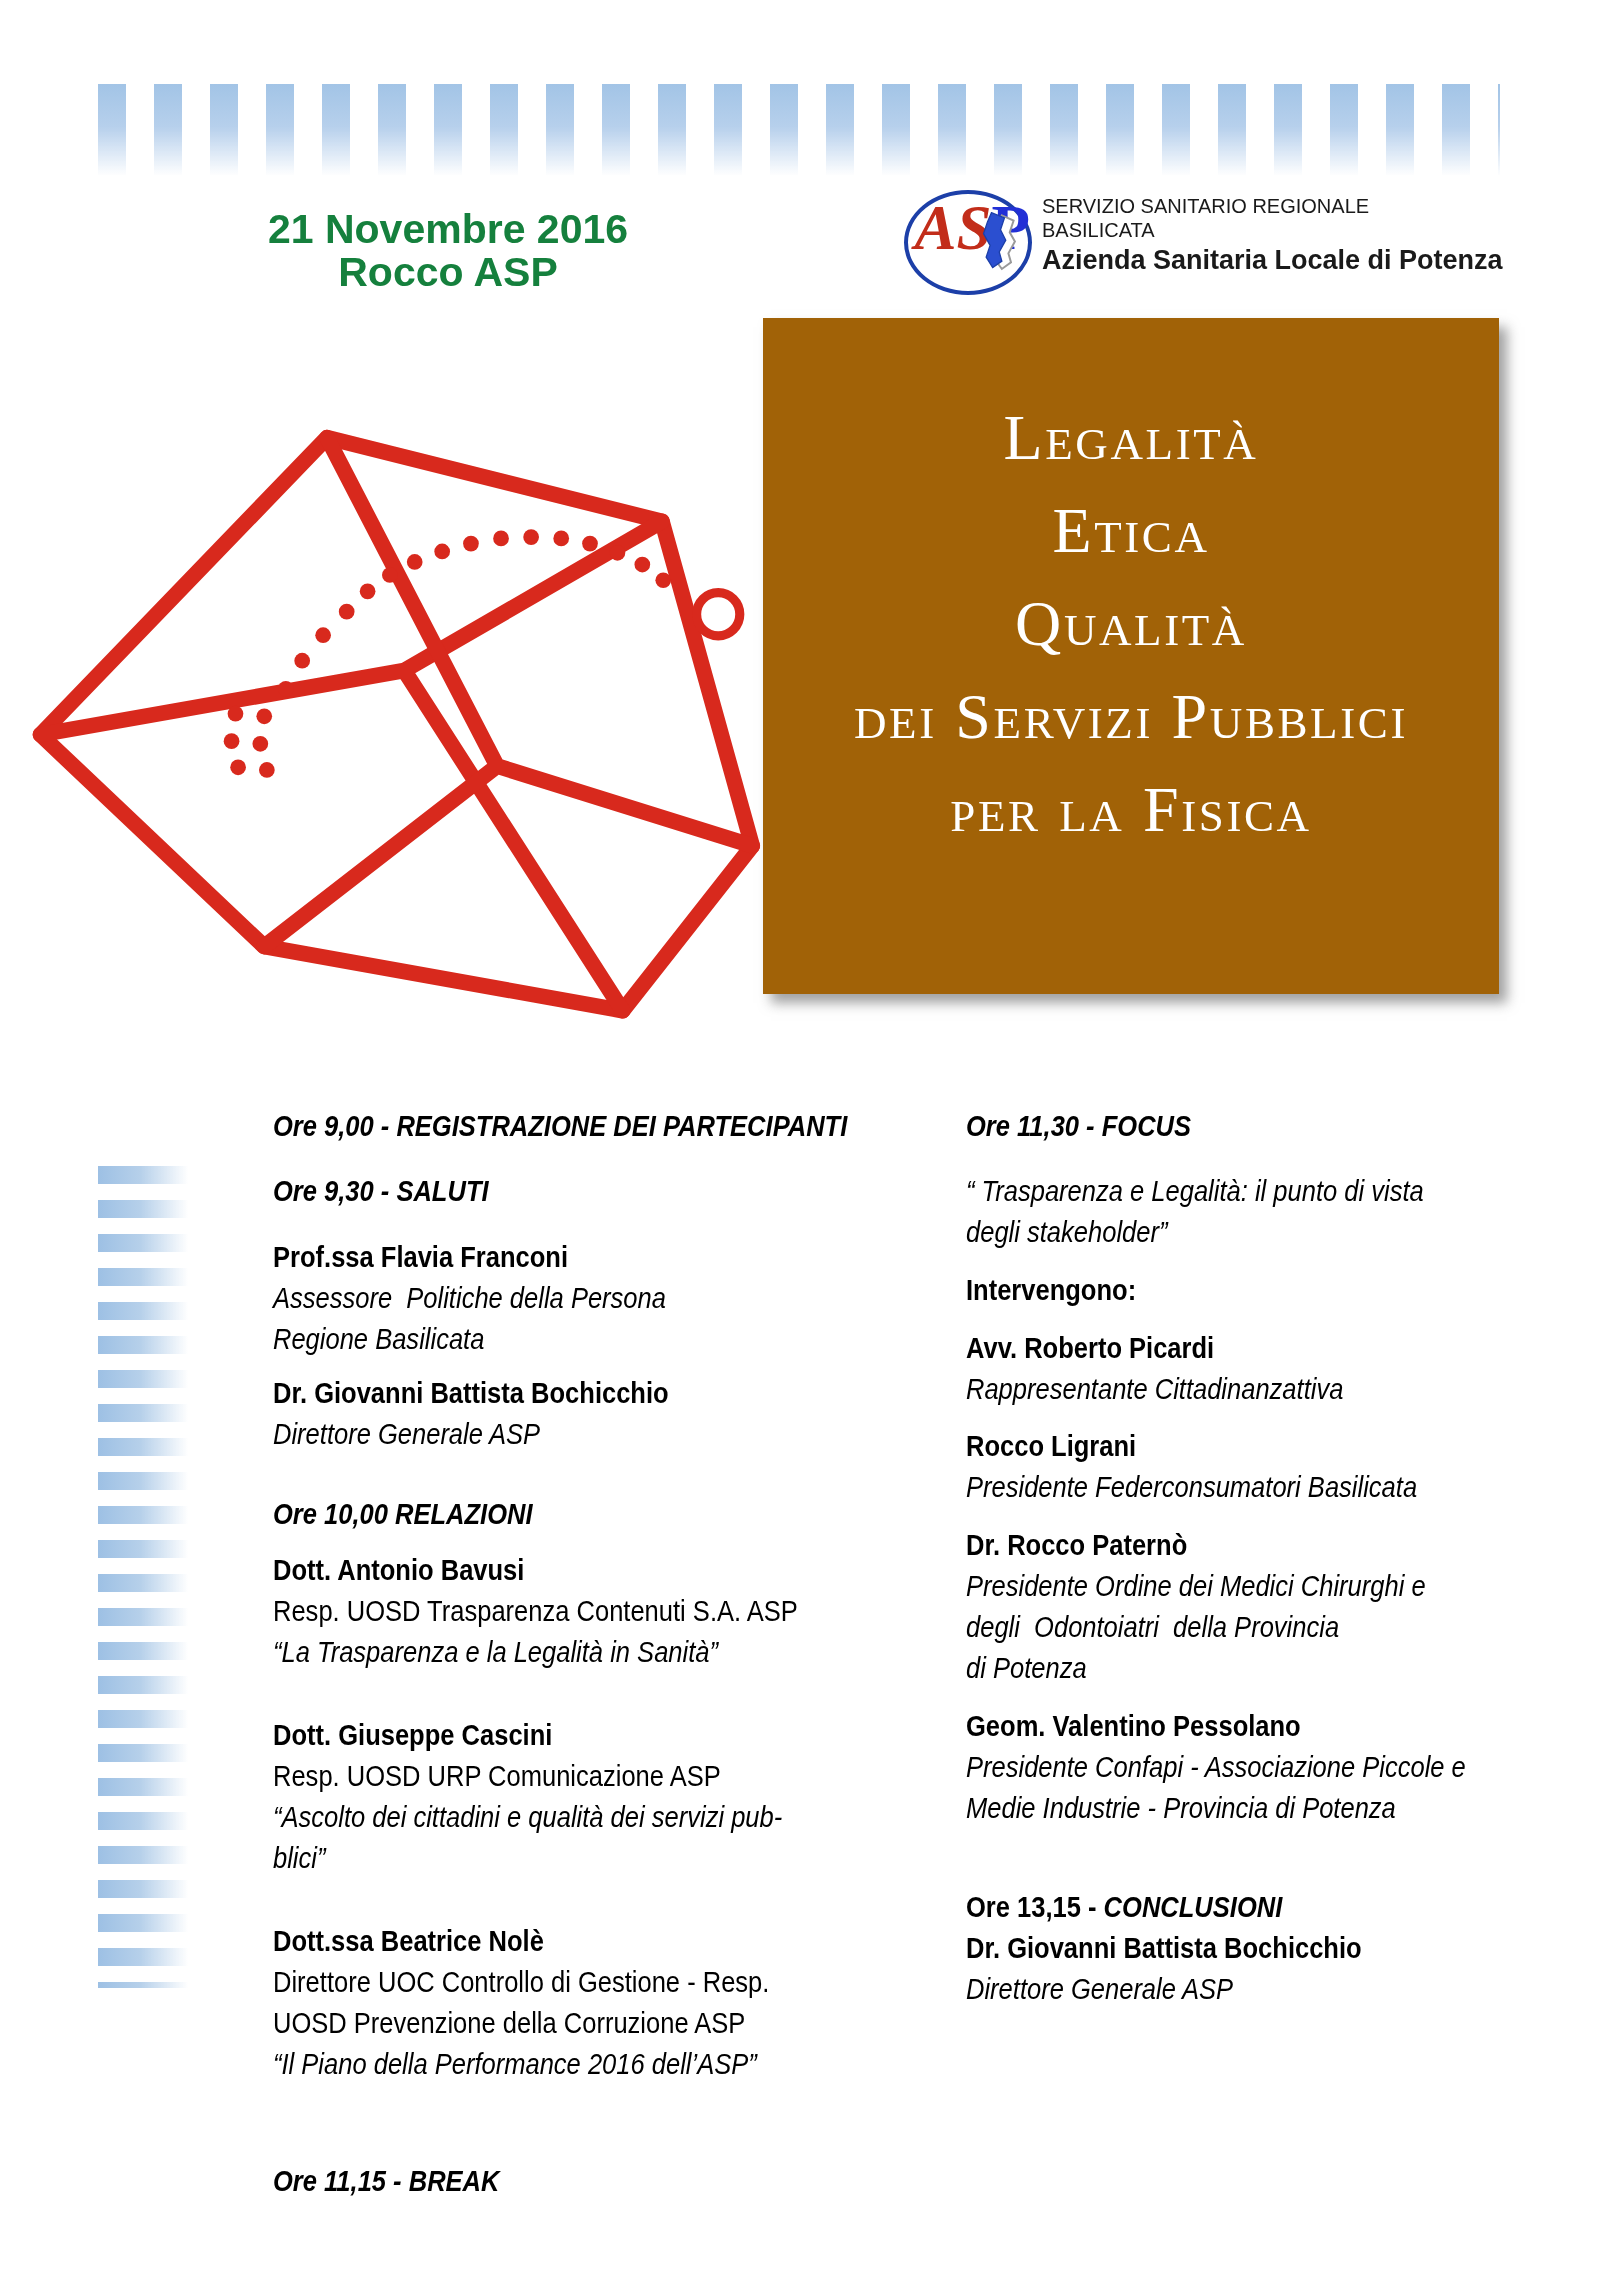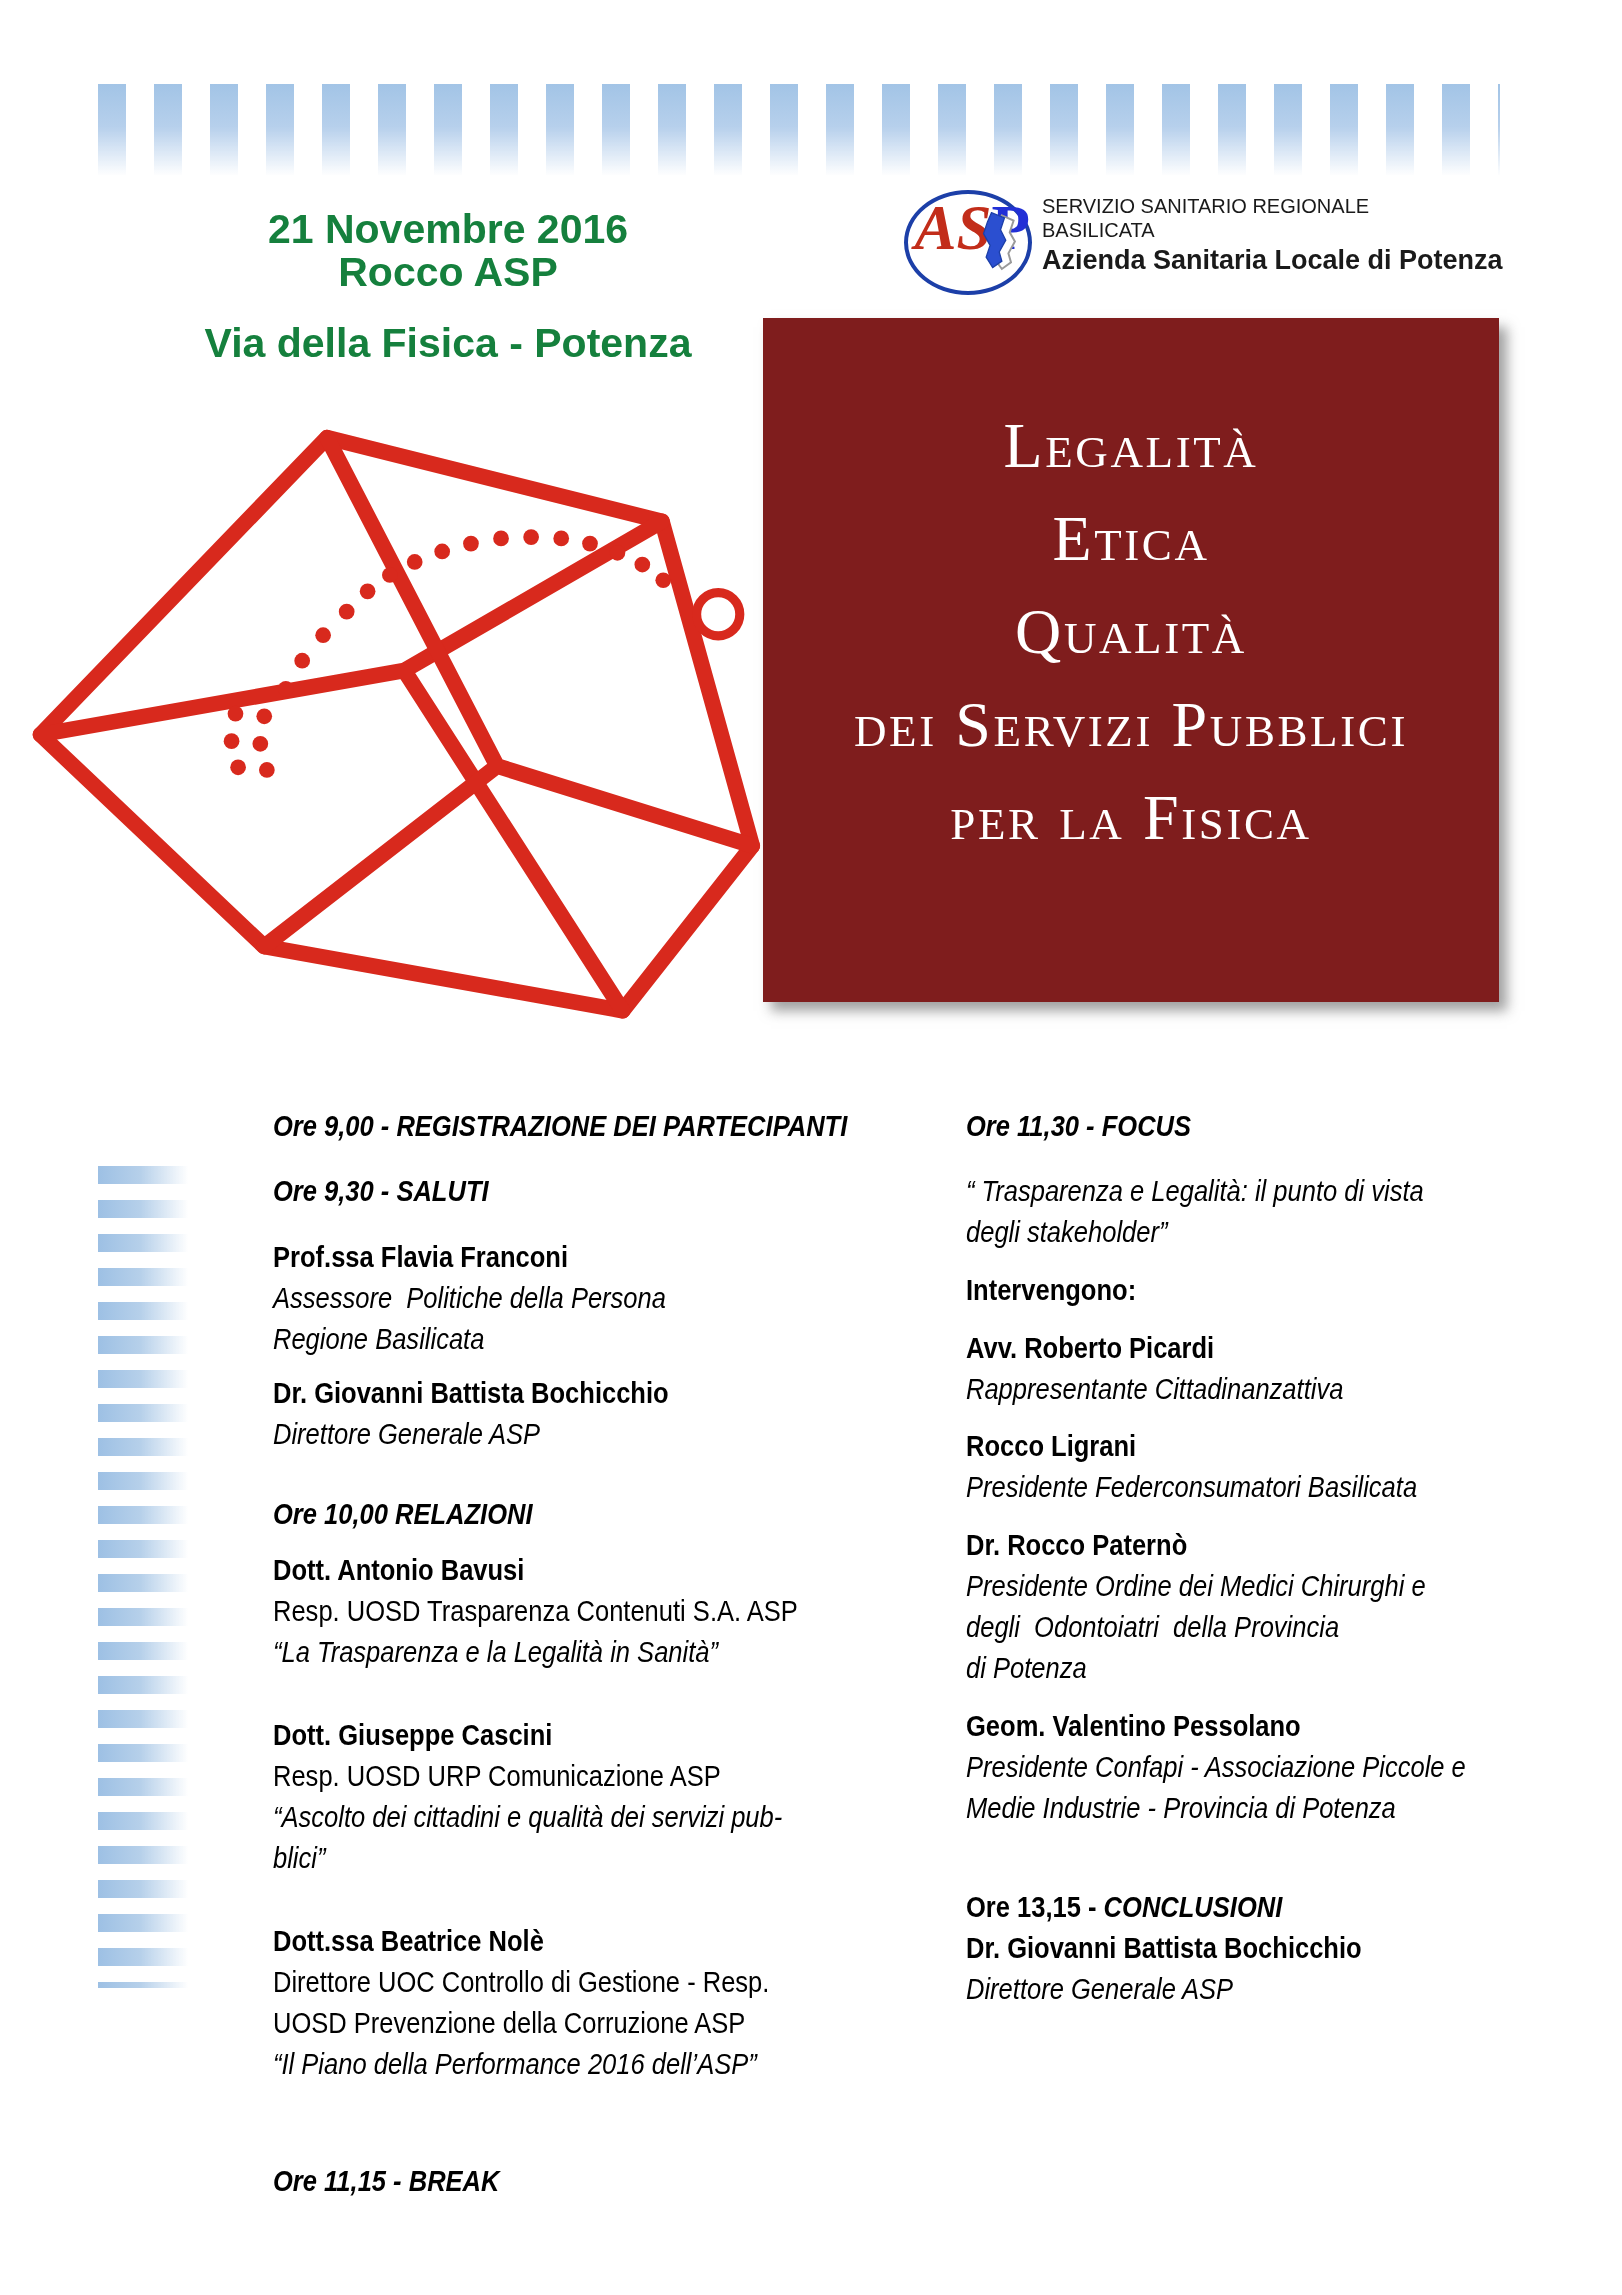--- a/index.html
+++ b/index.html
@@ -49,23 +49,23 @@
   .logo-asp .as{color:#c22d1a;font-style:italic;}
   .logo-asp .p{color:#2230d6;}
   .logo-map{position:absolute;left:73px;top:25px;}
   .logo-text{position:absolute;left:138px;top:9.2px;color:#1a1a1a;}
   .logo-text .l1,.logo-text .l2{font-size:20px;line-height:24px;}
   .logo-text .l3{font-size:27px;line-height:26px;font-weight:bold;margin-top:5px;}
 
   
   .title-box{
     position:absolute;left:763px;top:318px;width:736px;height:668px;
-    background:#7f1d1d;
+    background:#a16207;
     box-shadow:7.9px 9.2px 11.8px rgba(110,110,110,0.65);
-    padding-top:16px;
+    padding-top:8px;
   }
   .title-box-inner{padding-top:65px;}
   .box-line{
     text-align:center;color:#ffffff;
     font-family:"Liberation Serif", serif;
     font-variant:small-caps;
     font-size:64px;line-height:93px;letter-spacing:2.6px;
   }
 
   
@@ -87,21 +87,20 @@
 <body>
 
 <div class="page">
 
   <div class="top-bars"></div>
   <div class="left-bars"></div>
 
   <div class="event-info">
     <div>21 Novembre 2016</div>
     <div>Rocco ASP</div>
-    <div class="venue">Via della Fisica - Potenza</div>
   </div>
 
   <div class="logo">
     <div class="logo-oval"></div>
     <div class="logo-asp"><span class="as">AS</span><span class="p">P</span></div>
     <svg class="logo-map" width="51" height="63" viewBox="0 0 78 96">
       <path d="M38,8 L56,16 L50,34 L58,48 L48,66 L52,80 L38,90 L28,76 L34,58 L24,40 L30,22 Z" fill="#ffffff" stroke="#9a9a9a" stroke-width="3"></path>
       <path d="M22,4 L42,12 L36,30 L44,46 L34,64 L38,78 L24,88 L14,72 L20,54 L10,36 L16,18 Z" fill="#2b4fd0" stroke="#1c3fa8" stroke-width="2"></path>
     </svg>
     <div class="logo-text">

